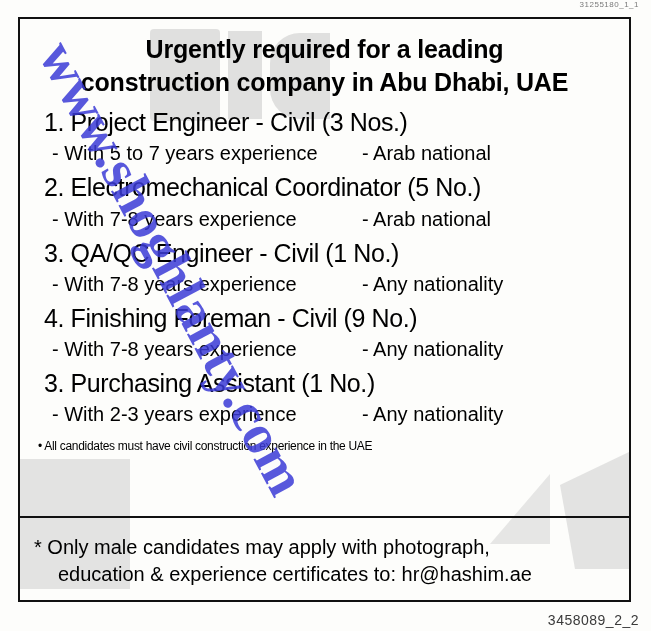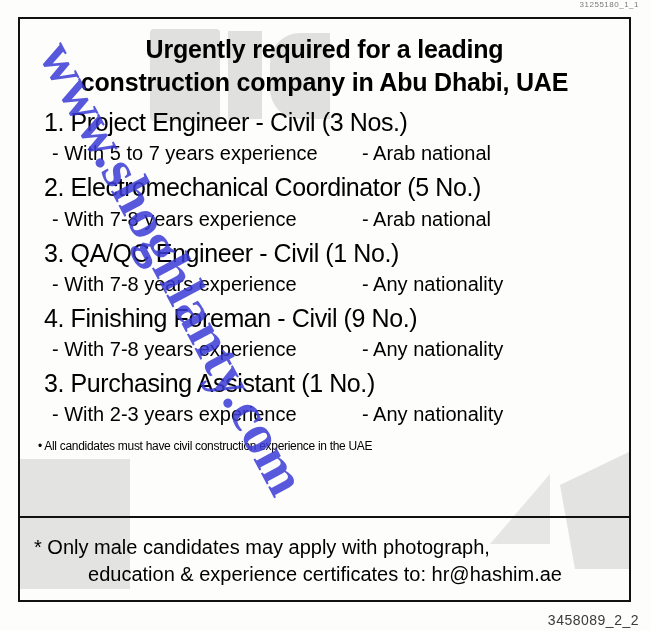--- a/index.html
+++ b/index.html
@@ -131,21 +131,21 @@
 
   .footer {
     position: absolute;
     left: 14px;
     right: 14px;
     bottom: 12px;
     font-size: 20px;
     line-height: 1.35;
     z-index: 2;
   }
-  .footer .l2 { margin-left: 1px; text-align: center; }
+  .footer .l2 { margin-left: 24px; }
 
   
   .watermark {
     position: absolute;
     z-index: 5;
     left: 28px;
     top: 14px;
     width: 600px;
     height: 600px;
     pointer-events: none;

